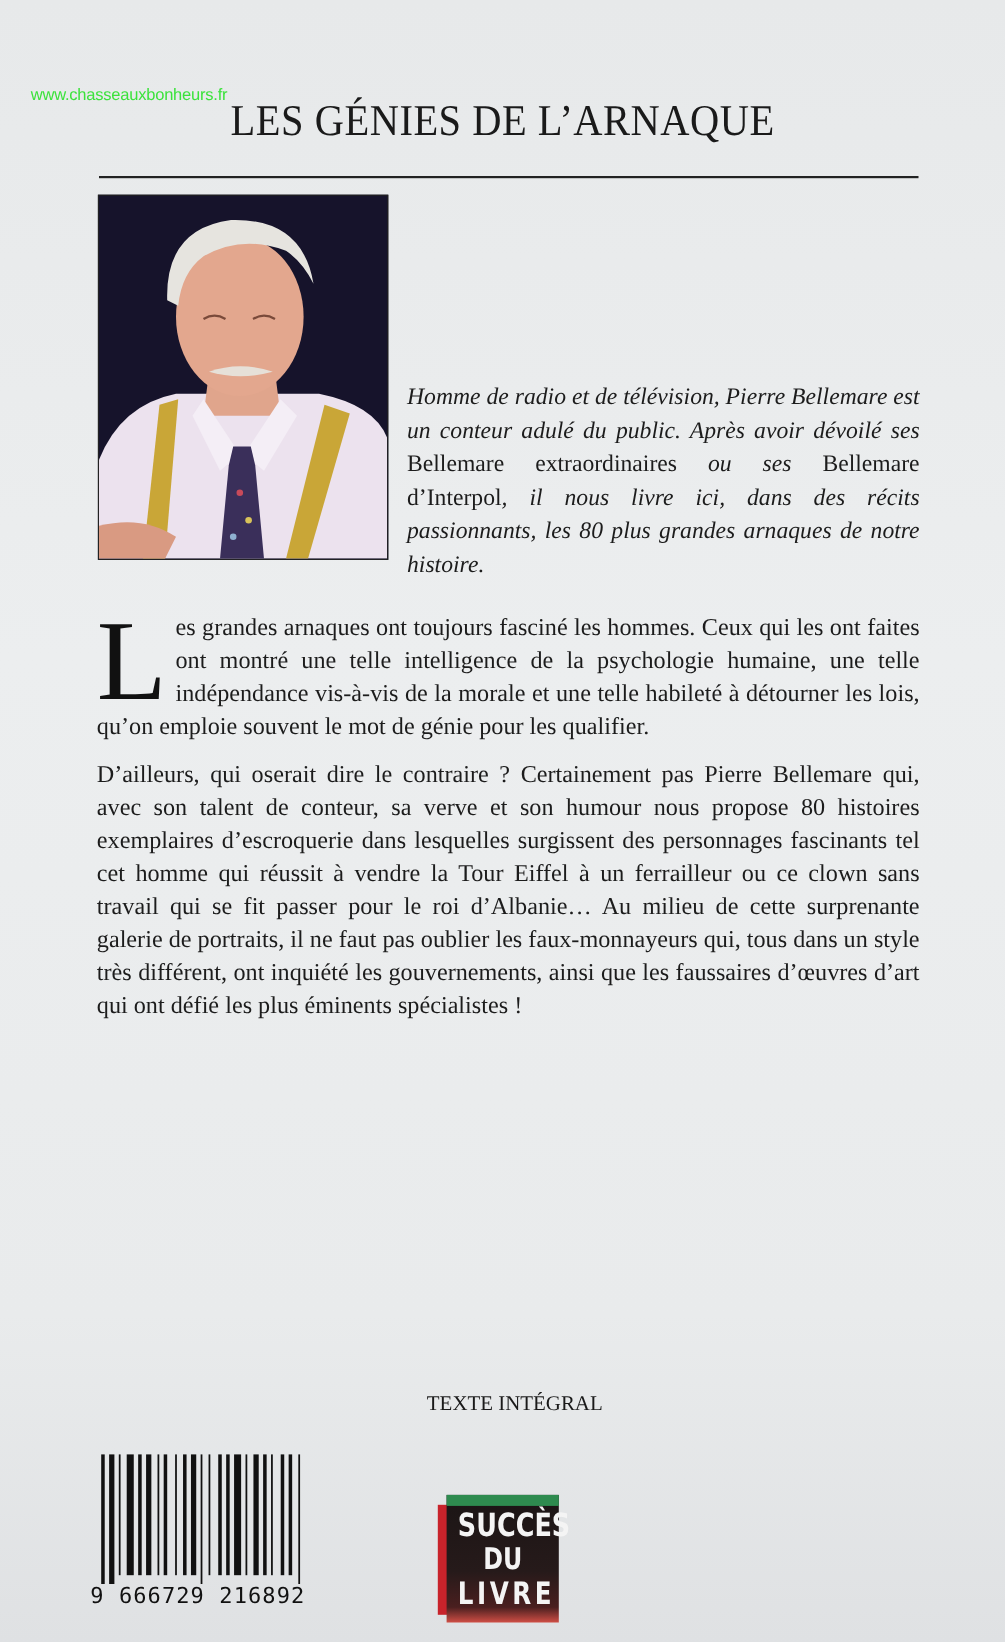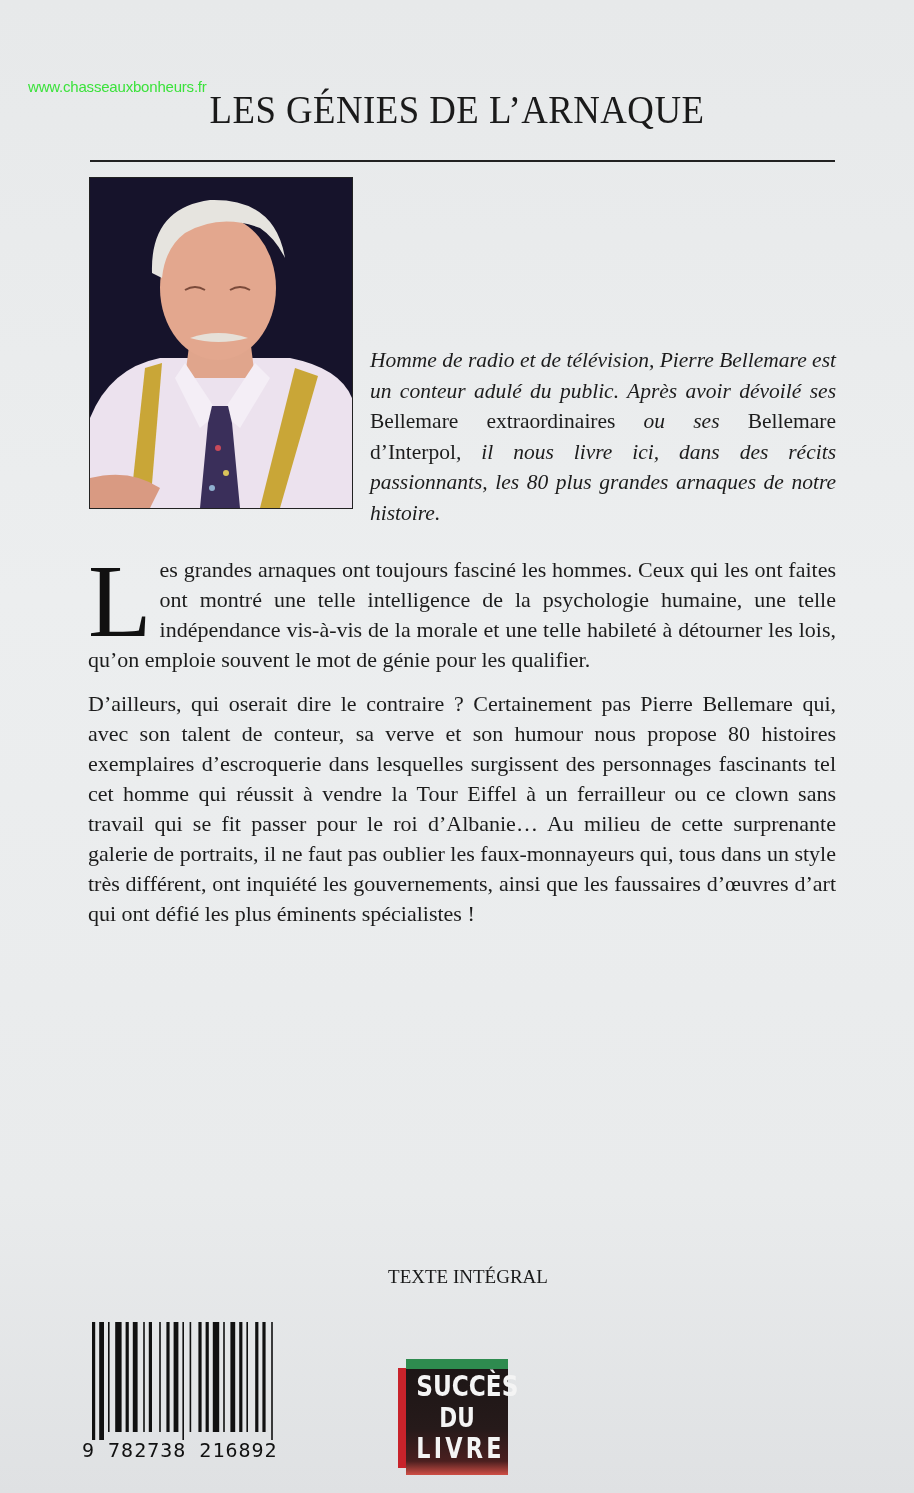--- a/index.html
+++ b/index.html
@@ -142,21 +142,21 @@
       <rect x="128.8" y="0" width="6.4" height="110" fill="#111"></rect>
       <rect x="139.20000000000002" y="0" width="1.6" height="110" fill="#111"></rect>
       <rect x="146.40000000000003" y="0" width="4.800000000000001" height="110" fill="#111"></rect>
       <rect x="155.20000000000005" y="0" width="3.2" height="110" fill="#111"></rect>
       <rect x="162.40000000000006" y="0" width="1.6" height="110" fill="#111"></rect>
       <rect x="171.20000000000007" y="0" width="3.2" height="110" fill="#111"></rect>
       <rect x="178.4000000000001" y="0" width="3.2" height="110" fill="#111"></rect>
       <rect x="187.2000000000001" y="0" width="1.6" height="118" fill="#111"></rect>
     </svg>
 </div>
-<div class="barcode-num">9 782738 216892</div>
+<div class="barcode-num">9 666729 216892</div>
 
 <div class="logo">
   <div class="red"></div>
   <div class="blue"></div>
   <div class="box"></div>
   <div class="green"></div>
   <div class="txt">
     <div class="t1">SUCCÈS</div>
     <div class="t2">DU</div>
     <div class="t3">LIVRE</div>

